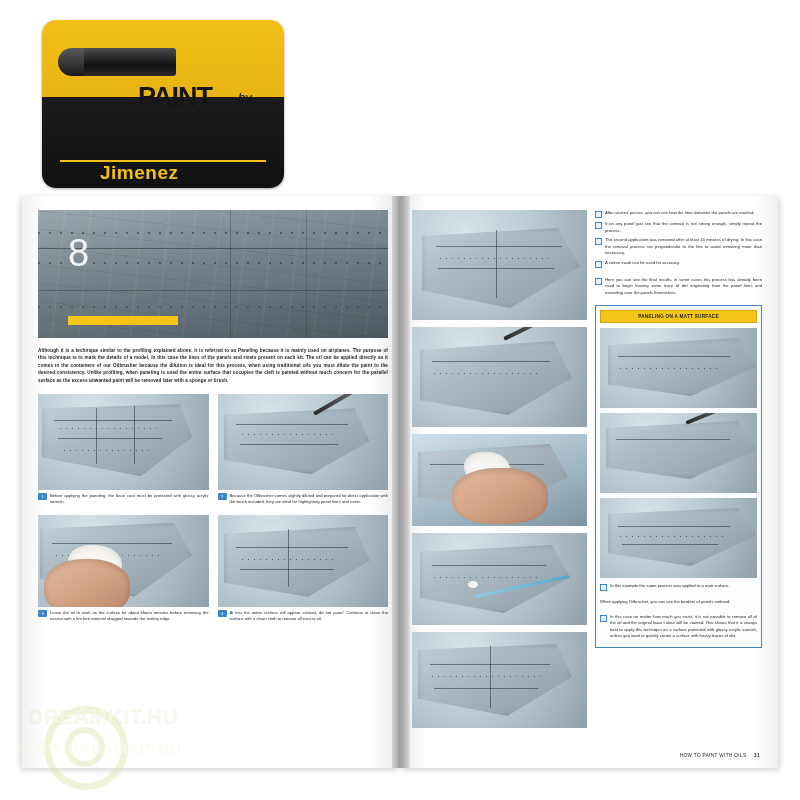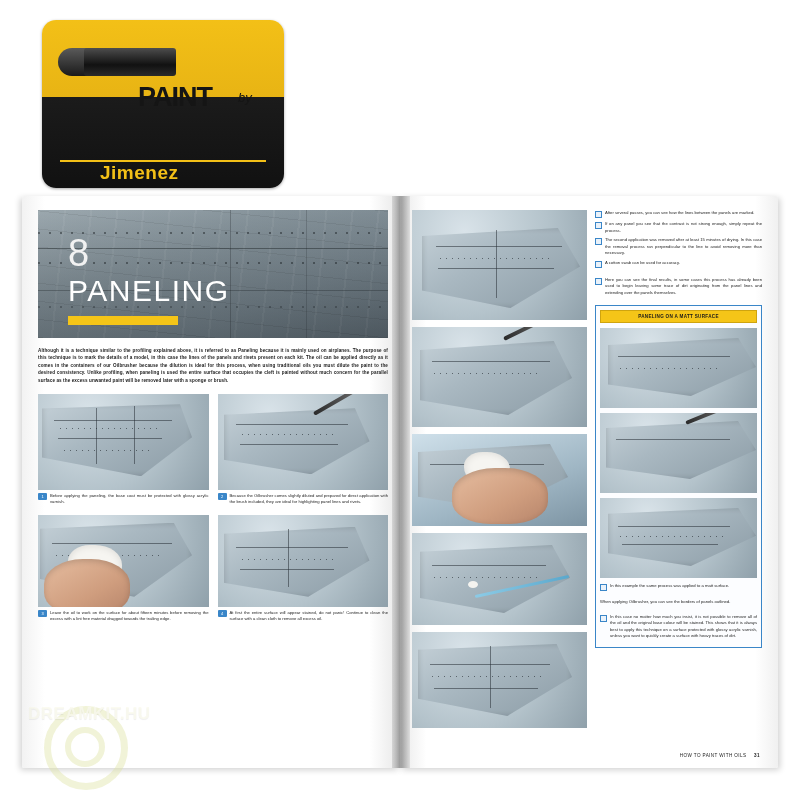--- a/index.html
+++ b/index.html
@@ -390,21 +390,21 @@
     content: "";
     position: absolute;
     left: 14px; top: 14px;
     width: 28px; height: 28px;
     border: 6px solid rgba(220,225,160,.75);
     border-radius: 50%;
   }
   #watermark .wm-t1 {
     position: absolute;
     left: 18px; top: 8px;
-    font-size: 17px;
+    font-size: 21px;
     font-weight: bold;
     color: rgba(245,245,225,.85);
     letter-spacing: .5px;
     text-shadow: 0 1px 1px rgba(0,0,0,.12);
   }
   #watermark .wm-t2 {
     position: absolute;
     left: 8px; top: 44px;
     font-size: 15px;
     font-weight: bold;
@@ -432,21 +432,20 @@
 
     <div id="hero">
       <div class="panelline" style="left:0;top:38px;width:100%;height:1px;"></div>
       <div class="panelline" style="left:0;top:80px;width:100%;height:1px;opacity:.7;"></div>
       <div class="panelline" style="left:192px;top:0;width:1px;height:128px;opacity:.6;"></div>
       <div class="panelline" style="left:268px;top:0;width:1px;height:128px;opacity:.45;"></div>
       <div class="rivets"></div>
       <div class="rivets r2"></div>
       <div class="rivets r3"></div>
       <div class="chapnum">8</div>
-      <div class="chaptitle">PANELING</div>
       <div class="ybar"></div>
     </div>
 
     <p class="intro">Although it is a technique similar to the profiling explained above, it is referred to as Paneling because it is mainly used on airplanes. The purpose of this technique is to mark the details of a model, in this case the lines of the panels and rivets present on each kit. The oil can be applied directly as it comes in the containers of our Oilbrusher because the dilution is ideal for this process, when using traditional oils you must dilute the paint to the desired consistency. Unlike profiling, when paneling is used the entire surface that occupies the cleft is painted without much concern for the parallel surface as the excess unwanted paint will be removed later with a sponge or brush.</p>
 
     <div id="left-grid">
 
       <div class="cell">
         <div class="photo">
           <div class="bg-soft"></div>
@@ -638,13 +637,14 @@
       <span class="pg">31</span>
     </div>
   </div>
 
   <div id="gutter"></div>
 </div>
 
 <div id="watermark">
   <div class="wm-ring"></div>
   <div class="wm-t1">DREAMKIT.HU</div>
+  <div class="wm-t2">WWW.DREAMKIT.HU</div>
 </div>
 
 </body></html>

